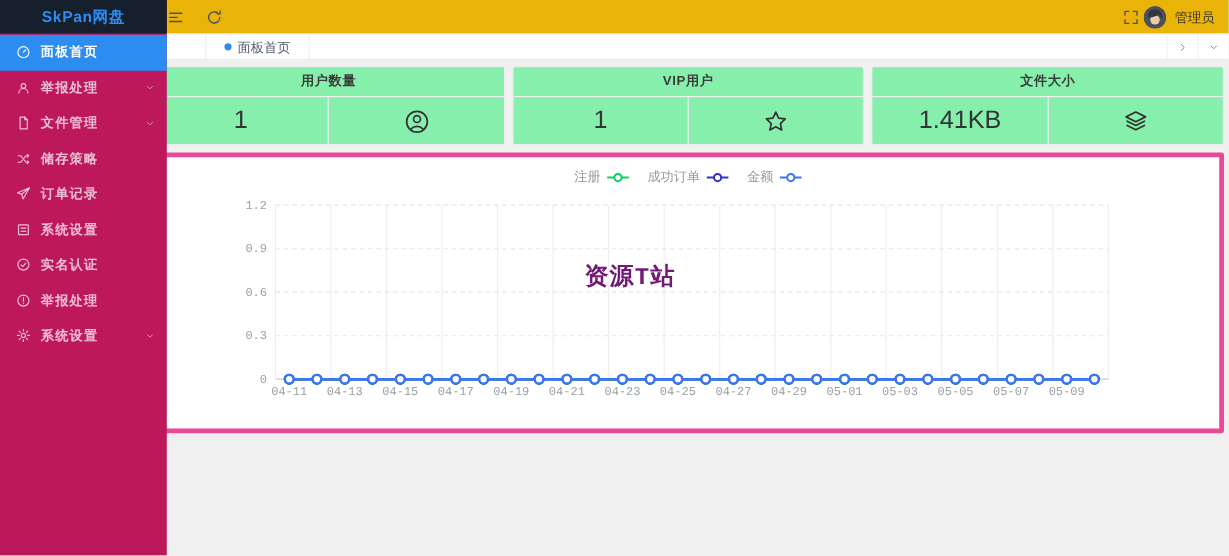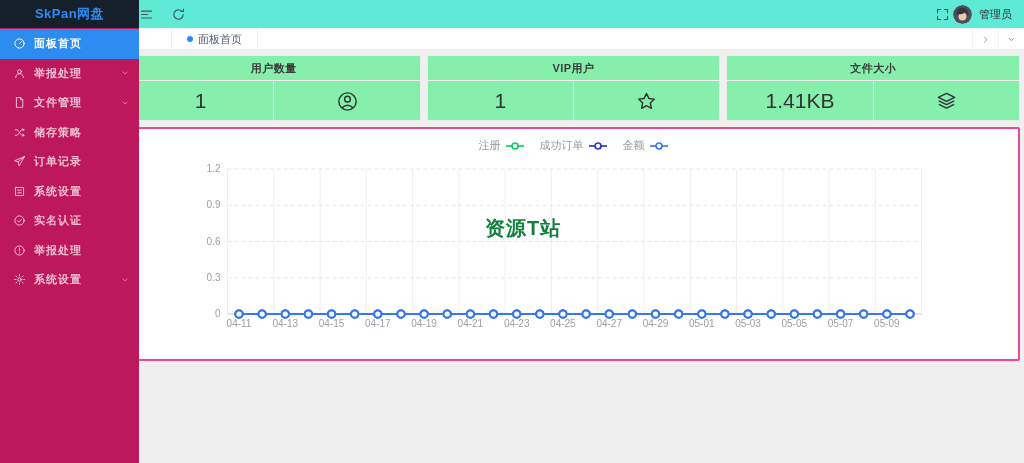--- a/index.html
+++ b/index.html
@@ -13,21 +13,21 @@
           display:flex; align-items:center; justify-content:center; letter-spacing:.5px; }
   .menu { padding-top:1px; }
   .menu-item { height:29.5px; display:flex; align-items:center; gap:8px; padding:0 9px 0 13px;
                color:rgba(255,255,255,.72); font-size:11px; font-weight:700; letter-spacing:1px; cursor:pointer; }
   .menu-item .mi-ic { width:13px; height:13px; flex:0 0 13px; }
   .menu-item .chev { margin-left:auto; width:10px; height:10px; opacity:.8; }
   .menu-item.active { background:var(--accent,#2d8cf0); color:#fff; }
 
   
   .main { position:absolute; left:123px; top:0; right:0; bottom:0; }
-  .topbar { height:28px; background:#5eead4; display:flex; align-items:center; padding:0 12px; color:#495060; }
+  .topbar { height:28px; background:#eab308; display:flex; align-items:center; padding:0 12px; color:#495060; }
   .tool-btn { width:22px; height:22px; display:flex; align-items:center; justify-content:center; cursor:pointer; color:#495060; }
   .tool-btn svg { width:15px; height:15px; }
   .topbar .spacer { flex:1; }
   .user-area { display:flex; align-items:center; gap:7px; }
   .avatar { width:19px; height:19px; border-radius:50%; overflow:hidden; display:block; }
   .username { font-size:11px; color:#333; }
 
   .tabbar { height:22px; background:#fff; border-top:1px solid #f2f2f2; border-bottom:1px solid #e8eaec;
             box-shadow:0 1px 2px rgba(0,0,0,.05); display:flex; align-items:stretch; color:#808695; }
   .tab-scroll { width:27px; display:flex; align-items:center; justify-content:center; cursor:pointer; }
@@ -45,21 +45,21 @@
   .stat-card { flex:1; height:66px; background:#86efac; border:1px solid #ececec; border-radius:2px; }
   .stat-head { height:25px; line-height:24px; text-align:center; font-size:11px; font-weight:700; color:#3c3c3c;
                letter-spacing:.5px; border-bottom:1px solid #f0f0f0; }
   .stat-body { height:40px; display:flex; }
   .stat-half { flex:1; display:flex; align-items:center; justify-content:center; }
   .stat-half + .stat-half { border-left:1px solid #f0f0f0; }
   .stat-value { font-size:21px; color:#333; }
   .stat-ic { width:23px; height:23px; color:#333; }
   .stat-ic svg { width:100%; height:100%; stroke-width:1.5; }
 
-  .chart-card { margin-top:6px; height:234px; background:#fff; border:2px solid #ec4899; border-radius:2px; position:relative; }
+  .chart-card { margin-top:6px; height:234px; background:#fff; border:4px solid #ec4899; border-radius:2px; position:relative;font-family:Liberation Mono, monospace; }
   .legend { position:absolute; top:9px; left:0; right:0; display:flex; justify-content:center; gap:15px;
             font-size:11px; color:#999; z-index:2; }
   .legend-item { display:flex; align-items:center; gap:4px; cursor:pointer; }
   .legend-item svg { display:block; }
   #chart-svg { position:absolute; left:0; top:0; width:890px; height:232px; }
   .watermark { position:absolute; left:356px; top:86px; font-size:20px; font-weight:800; color:#2521ea;
                letter-spacing:1px; z-index:1; }
 </style>
 </head>
 <body>
@@ -424,17 +424,17 @@
           <circle cx="595.9" cy="185.0" r="3.6" fill="#fff" stroke="#3a76f4" stroke-width="2"></circle>
           <circle cx="619.0" cy="185.0" r="3.6" fill="#fff" stroke="#3a76f4" stroke-width="2"></circle>
           <circle cx="642.2" cy="185.0" r="3.6" fill="#fff" stroke="#3a76f4" stroke-width="2"></circle>
           <circle cx="665.3" cy="185.0" r="3.6" fill="#fff" stroke="#3a76f4" stroke-width="2"></circle>
           <circle cx="688.4" cy="185.0" r="3.6" fill="#fff" stroke="#3a76f4" stroke-width="2"></circle>
           <circle cx="711.6" cy="185.0" r="3.6" fill="#fff" stroke="#3a76f4" stroke-width="2"></circle>
           <circle cx="734.7" cy="185.0" r="3.6" fill="#fff" stroke="#3a76f4" stroke-width="2"></circle>
           <circle cx="757.9" cy="185.0" r="3.6" fill="#fff" stroke="#3a76f4" stroke-width="2"></circle>
           <circle cx="781.0" cy="185.0" r="3.6" fill="#fff" stroke="#3a76f4" stroke-width="2"></circle>
         </svg>
-      <div class="watermark" style="color: #15803d;">资源T站</div>
+      <div class="watermark" style="color: #701a75;">资源T站</div>
     </div>
   </div>
 
 </div>
 
 </body></html>

